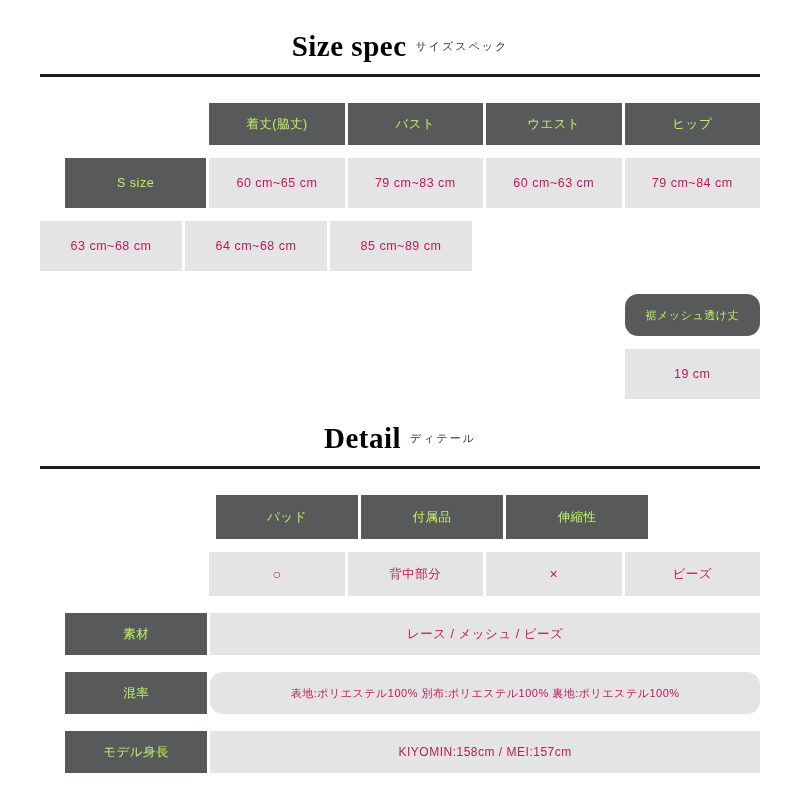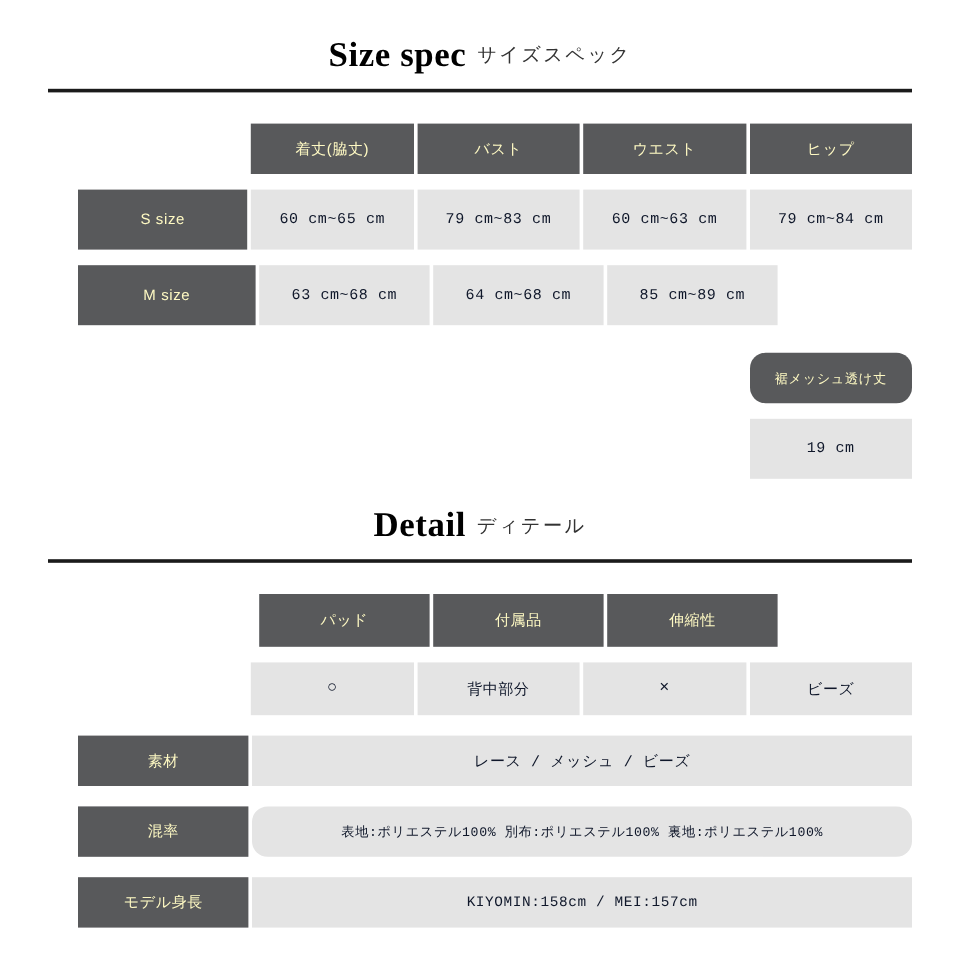--- a/index.html
+++ b/index.html
@@ -28,21 +28,21 @@
   }
   .section-head .title-en {
     font-family: "Liberation Serif", serif;
     font-size: 29px;
     font-weight: bold;
     color: #000000;
     letter-spacing: 0.5px;
     vertical-align: middle;
   }
   .section-head .title-jp {
-    font-size: 16px;
+    font-size: 11px;
     color: #333333;
     letter-spacing: 2px;
     margin-left: 9px;
     vertical-align: middle;
     margin-top: 32px;
   }
   .rule {
     height: 3px;
     background: #1b1b1b;
     margin: 11px 40px 0 40px;
@@ -61,26 +61,25 @@
     box-sizing: border-box;
     display: flex;
     align-items: center;
     justify-content: center;
     text-align: center;
     font-size: 12.5px;
     letter-spacing: 0.5px;
   }
   .hd {
     background: #58595b;
-    color: #fef9c3;
+    color: #bef264;
   }
   .val {
     background: #e4e4e4;
-    color: #0f172a;
-    font-family: Liberation Mono, monospace;
+    color: #be185d;
   }
   .blank {
     background: transparent;
   }
 
   
   .c-label { width: 148px; margin-left: 25px; }
   .c-col   { width: 142px; }
   .c-wide  { width: 572px; }
 
@@ -137,21 +136,20 @@
       <div class="cell hd c-label h-val">S size</div>
       <div class="cell val c-col h-val">60 cm~65 cm</div>
       <div class="cell val c-col h-val">79 cm~83 cm</div>
       <div class="cell val c-col h-val">60 cm~63 cm</div>
       <div class="cell val c-col h-val">79 cm~84 cm</div>
     </div>
 
     <div class="spacer-10"></div>
 
     <div class="row">
-      <div class="cell hd c-label h-val">M size</div>
       <div class="cell val c-col h-val">63 cm~68 cm</div>
       <div class="cell val c-col h-val">64 cm~68 cm</div>
       <div class="cell val c-col h-val">85 cm~89 cm</div>
     </div>
 
     <div class="spacer-20"></div>
 
     <div class="row">
       <div class="cell blank c-label h-hdr"></div>
       <div class="cell blank c-col h-hdr"></div>

